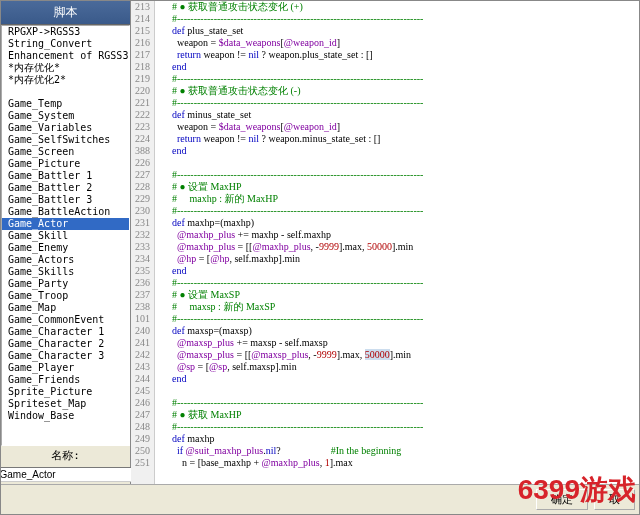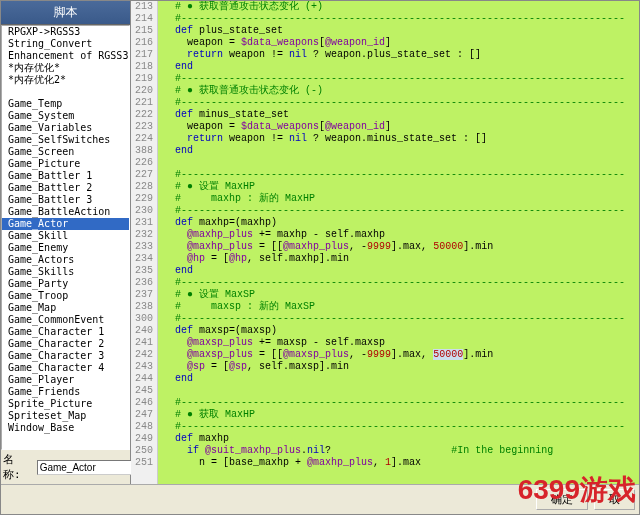--- a/index.html
+++ b/index.html
@@ -4,23 +4,23 @@
 <style>
 * { margin: 0; padding: 0; box-sizing: border-box; }
 body { font-family: "SimSun", "MS Gothic", monospace; font-size: 11px; background: #ece9d8; width: 640px; height: 515px; overflow: hidden; position: relative; }
 .window { width: 640px; height: 515px; border: 1px solid #888; background: #ece9d8; display: flex; flex-direction: column; }
 .main { display: flex; flex: 1; overflow: hidden; }
 .left-panel { width: 130px; border-right: 1px solid #888; display: flex; flex-direction: column; background: #ece9d8; }
 .left-header { background: linear-gradient(#4a6a9a, #3a5a8a); color: #fff; font-size: 12px; padding: 3px 0; text-align: center; border-bottom: 1px solid #666; }
 .tree { flex: 1; background: #fff; overflow-y: auto; font-size: 10px; line-height: 12px; border: 1px inset #fff; }
 .tree-item { padding: 0 6px; white-space: nowrap; cursor: pointer; color: #000; }
 .tree-item.selected { background: #316ac5; color: #fff; }
-.name-row { display: flex; align-items: center; padding: 2px; gap: 16px; }
+.name-row { display: flex; align-items: center; padding: 2px; gap: 4px; flex-direction: column; }
 .name-row input { flex: 1; font-size: 10px; padding: 1px 2px; border: 1px inset #ccc; }
-.editor { flex: 1; display: flex; background: #bef264; overflow: hidden; font-family: Liberation Mono, monospace; font-size: 10px; line-height: 12px; }
+.editor { flex: 1; display: flex; background: #ffffff; overflow: hidden; font-family: Liberation Serif, serif; font-size: 10px; line-height: 12px; }
 .gutter { background: #f0f0f0; color: #888; text-align: right; padding: 0 4px; border-right: 1px solid #ccc; user-select: none; }
 .gutter div { height: 12px; }
 .code { flex: 1; padding: 0 17px; overflow: hidden; white-space: pre; }
 .code div { height: 12px; }
 .kw { color: #0000c0; }
 .com { color: #008000; }
 .gvar { color: #8000a0; }
 .ivar { color: #8000a0; }
 .num { color: #b00000; text-align: right; }
 .hl { background: #cde; }
@@ -57,21 +57,20 @@
           <div class="tree-item">Game_Enemy</div>
           <div class="tree-item">Game_Actors</div>
           <div class="tree-item">Game_Skills</div>
           <div class="tree-item">Game_Party</div>
           <div class="tree-item">Game_Troop</div>
           <div class="tree-item">Game_Map</div>
           <div class="tree-item">Game_CommonEvent</div>
           <div class="tree-item">Game_Character 1</div>
           <div class="tree-item">Game_Character 2</div>
           <div class="tree-item">Game_Character 3</div>
-          <div class="tree-item">Game_Character 4</div>
           <div class="tree-item">Game_Player</div>
           <div class="tree-item">Game_Friends</div>
           <div class="tree-item">Sprite_Picture</div>
           <div class="tree-item">Spriteset_Map</div>
           <div class="tree-item">Window_Base</div>
         </div>
       <div class="name-row">
         <span>名称:</span>
         <input type="text" value="Game_Actor" style="">
       </div>
@@ -97,21 +96,21 @@
           <div>229</div>
           <div>230</div>
           <div>231</div>
           <div>232</div>
           <div>233</div>
           <div>234</div>
           <div>235</div>
           <div>236</div>
           <div>237</div>
           <div>238</div>
-          <div>300</div>
+          <div>101</div>
           <div>240</div>
           <div>241</div>
           <div>242</div>
           <div>243</div>
           <div>244</div>
           <div>245</div>
           <div>246</div>
           <div>247</div>
           <div>248</div>
           <div>249</div>

